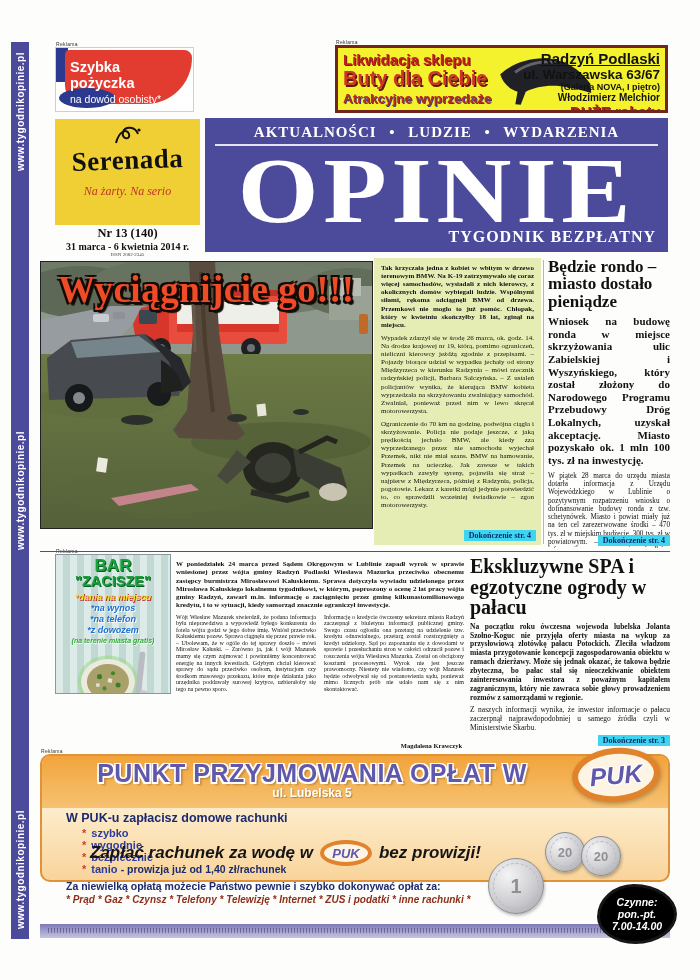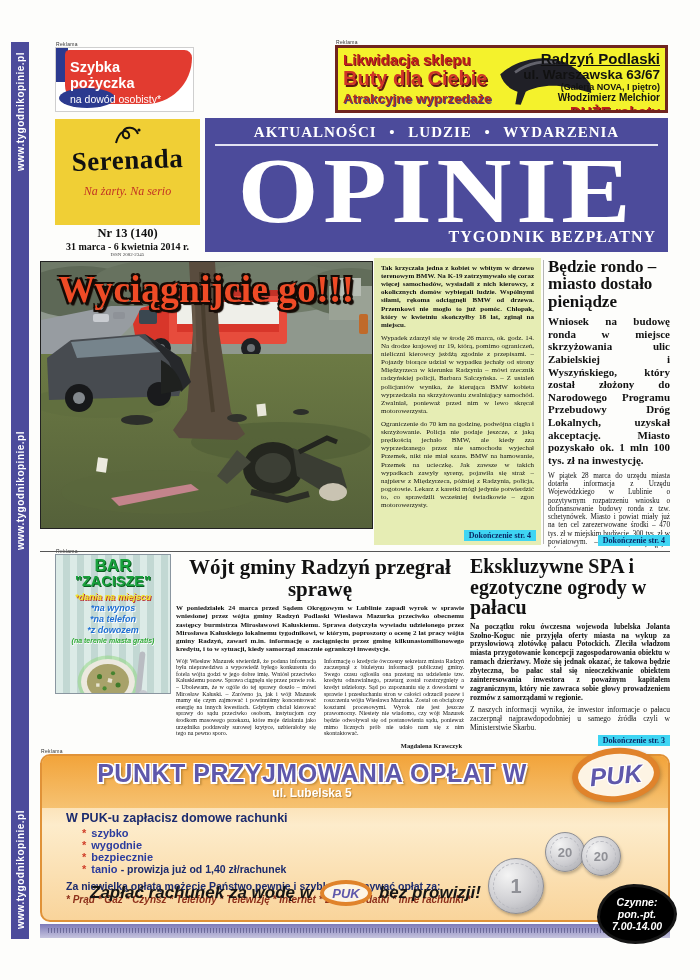--- a/index.html
+++ b/index.html
@@ -115,21 +115,21 @@
   .wojt-author{position:absolute;right:2px;bottom:1px;font-weight:bold;font-size:6.5px;background:#fdfdfb;padding-left:4px;}
 
   
   .spa{left:470px;top:556px;width:200px;height:194px;overflow:hidden;}
   .spa h2{margin:0;font-size:20px;line-height:1.03;}
   .spa .lead{font-weight:bold;font-size:7.5px;line-height:1.18;text-align:justify;margin:5px 0 4px;}
   .spa .body{font-size:7.5px;line-height:1.18;text-align:justify;margin:0;}
   .spa .cont-tag{right:0;bottom:4px;}
 
   
-  .puk{left:40px;top:754px;width:630px;height:168px;border:2px solid #e09238;border-radius:10px;
+  .puk{left:40px;top:754px;width:630px;height:128px;border:2px solid #e09238;border-radius:10px;
        background:linear-gradient(180deg,#f8c887 0%,#fdeccb 42%,#f9d49b 100%);
        box-sizing:border-box;overflow:visible;font-family:"Liberation Sans",sans-serif;}
   .puk-band{position:absolute;left:0;top:0;width:100%;height:52px;border-radius:8px 8px 0 0;
             background:linear-gradient(180deg,#f2a43b,#f6c272);}
   .puk-title{margin-top:3px;text-align:center;padding-right:86px;font-weight:bold;font-size:25px;
              letter-spacing:.5px;color:#5f58ab;
              text-shadow:-1.5px -1.5px 0 #fff,1.5px -1.5px 0 #fff,-1.5px 1.5px 0 #fff,1.5px 1.5px 0 #fff,3px 3px 2px rgba(90,60,0,.35);}
   .puk-addr{text-align:center;padding-right:86px;color:#fff;font-weight:bold;font-size:12px;
             text-shadow:1px 1px 1px rgba(120,70,0,.5);margin-top:-2px;}
   .puk-logo{position:absolute;right:8px;top:-8px;width:88px;height:54px;border:6px solid #e0832b;border-radius:50%;
@@ -343,21 +343,20 @@
       <rect x="44" y="36" width="5" height="5" fill="#e8e4d2" transform="rotate(12 46 38)"></rect>
       <rect x="30" y="42" width="4" height="4" fill="#e8e4d2"></rect>
       <rect x="79" y="4" width="7" height="54" rx="3.5" fill="#b9bcc2" transform="rotate(6 82 30)"></rect>
       <ellipse cx="86" cy="62" rx="8" ry="12" fill="#c6c9cf"></ellipse>
     </svg>
     <div class="bar-addr">ul. Dąbrowskiego 18A</div>
     <div class="bar-tel">tel. (83) 352 20 36</div>
   </div>
 
   <div class="abs wojt">
-    <h2>Wójt gminy Radzyń przegrał sprawę</h2>
     <p class="lead">W poniedziałek 24 marca przed Sądem Okręgowym w Lublinie zapadł wyrok w sprawie wniesionej przez wójta gminy Radzyń Podlaski Wiesława Mazurka przeciwko obecnemu zastępcy burmistrza Mirosławowi Kałuskiemu. Sprawa dotyczyła wywiadu udzielonego przez Mirosława Kałuskiego lokalnemu tygodnikowi, w którym, poproszony o ocenę 2 lat pracy wójta gminy Radzyń, zawarł m.in. informację o zaciągnięciu przez gminę kilkunastomilionowego kredytu, i to w sytuacji, kiedy samorząd znacznie ograniczył inwestycje.</p>
     <div class="wojt-cols">
       <div class="wojt-col">Wójt Wiesław Mazurek stwierdził, że podana informacja była nieprawdziwa a wypowiedź byłego konkurenta do fotela wójta godzi w jego dobre imię. Wniósł przeciwko Kałuskiemu pozew. Sprawa ciągnęła się przez prawie rok. – Ubolewam, że w ogóle do tej sprawy doszło – mówi Mirosław Kałuski. – Zarówno ja, jak i wójt Mazurek mamy się czym zajmować i powinniśmy koncentrować energię na innych kwestiach. Gdybym chciał kierować sprawy do sądu przeciwko osobom, instytucjom czy środkom masowego przekazu, które moje działania jako urzędnika poddawały surowej krytyce, uzbierałoby się tego na pewno sporo.</div>
       <div class="wojt-col">Informację o kredycie ówczesny sekretarz miasta Radzyń zaczerpnął z biuletynu informacji publicznej gminy. Swego czasu ogłosiła ona przetarg na udzielenie tzw. kredytu odnawialnego, przetarg został rozstrzygnięty a kredyt udzielony. Sąd po zapoznaniu się z dowodami w sprawie i przesłuchaniu stron w całości odrzucił pozew i roszczenia wójta Wiesława Mazurka. Został on obciążony kosztami procesowymi. Wyrok nie jest jeszcze prawomocny. Niestety nie wiadomo, czy wójt Mazurek będzie odwoływał się od postanowienia sądu, ponieważ mimo licznych prób nie udało nam się z nim skontaktować.</div>
     </div>
     <div class="wojt-author">Magdalena Krawczyk</div>
   </div>
 
   <div class="abs spa">
     <h2>Ekskluzywne SPA i egzotyczne ogrody w pałacu</h2>

